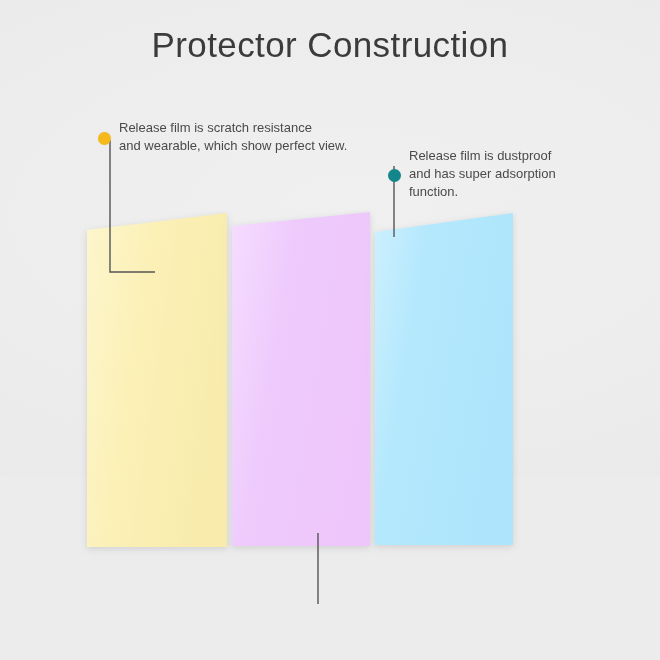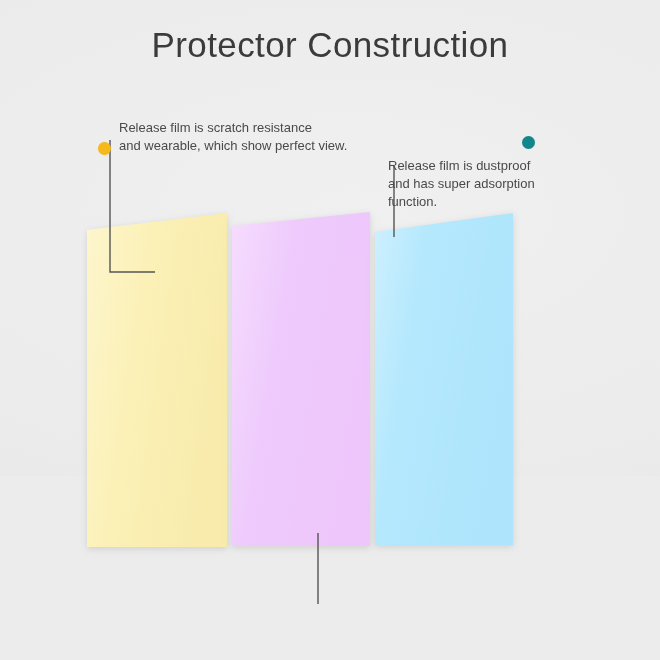--- a/index.html
+++ b/index.html
@@ -42,41 +42,41 @@
     left: 0;
     top: 0;
     width: 660px;
     height: 660px;
   }
 
   
   .callout {
     position: absolute;
     display: flex;
-    align-items: flex-end;
+    align-items: center;
     gap: 8px;
   }
   .dot {
     flex: 0 0 auto;
     width: 13px;
     height: 13px;
     border-radius: 50%;
     margin-top: 3px;
     box-shadow: 0 0 0 0.5px rgba(0,0,0,0.04);
   }
   .callout-text {
     font-size: 13px;
     line-height: 18px;
     color: #4a4a4a;
     white-space: pre-line;
     font-family: "Liberation Sans", sans-serif;
   }
 
   #callout-1 { left: 98px;  top: 119px; }
-  #callout-2 { left: 388px; top: 133px; flex-direction: column; }
+  #callout-2 { left: 388px; top: 147px; }
   #callout-3 { left: 307px; top: 612px; }
 </style>
 </head>
 <body style="background: rgb(236, 236, 236);">
 
 <div id="stage">
 
   <div class="title">Protector Construction</div>
 
   <svg id="films" viewBox="0 0 660 660">

